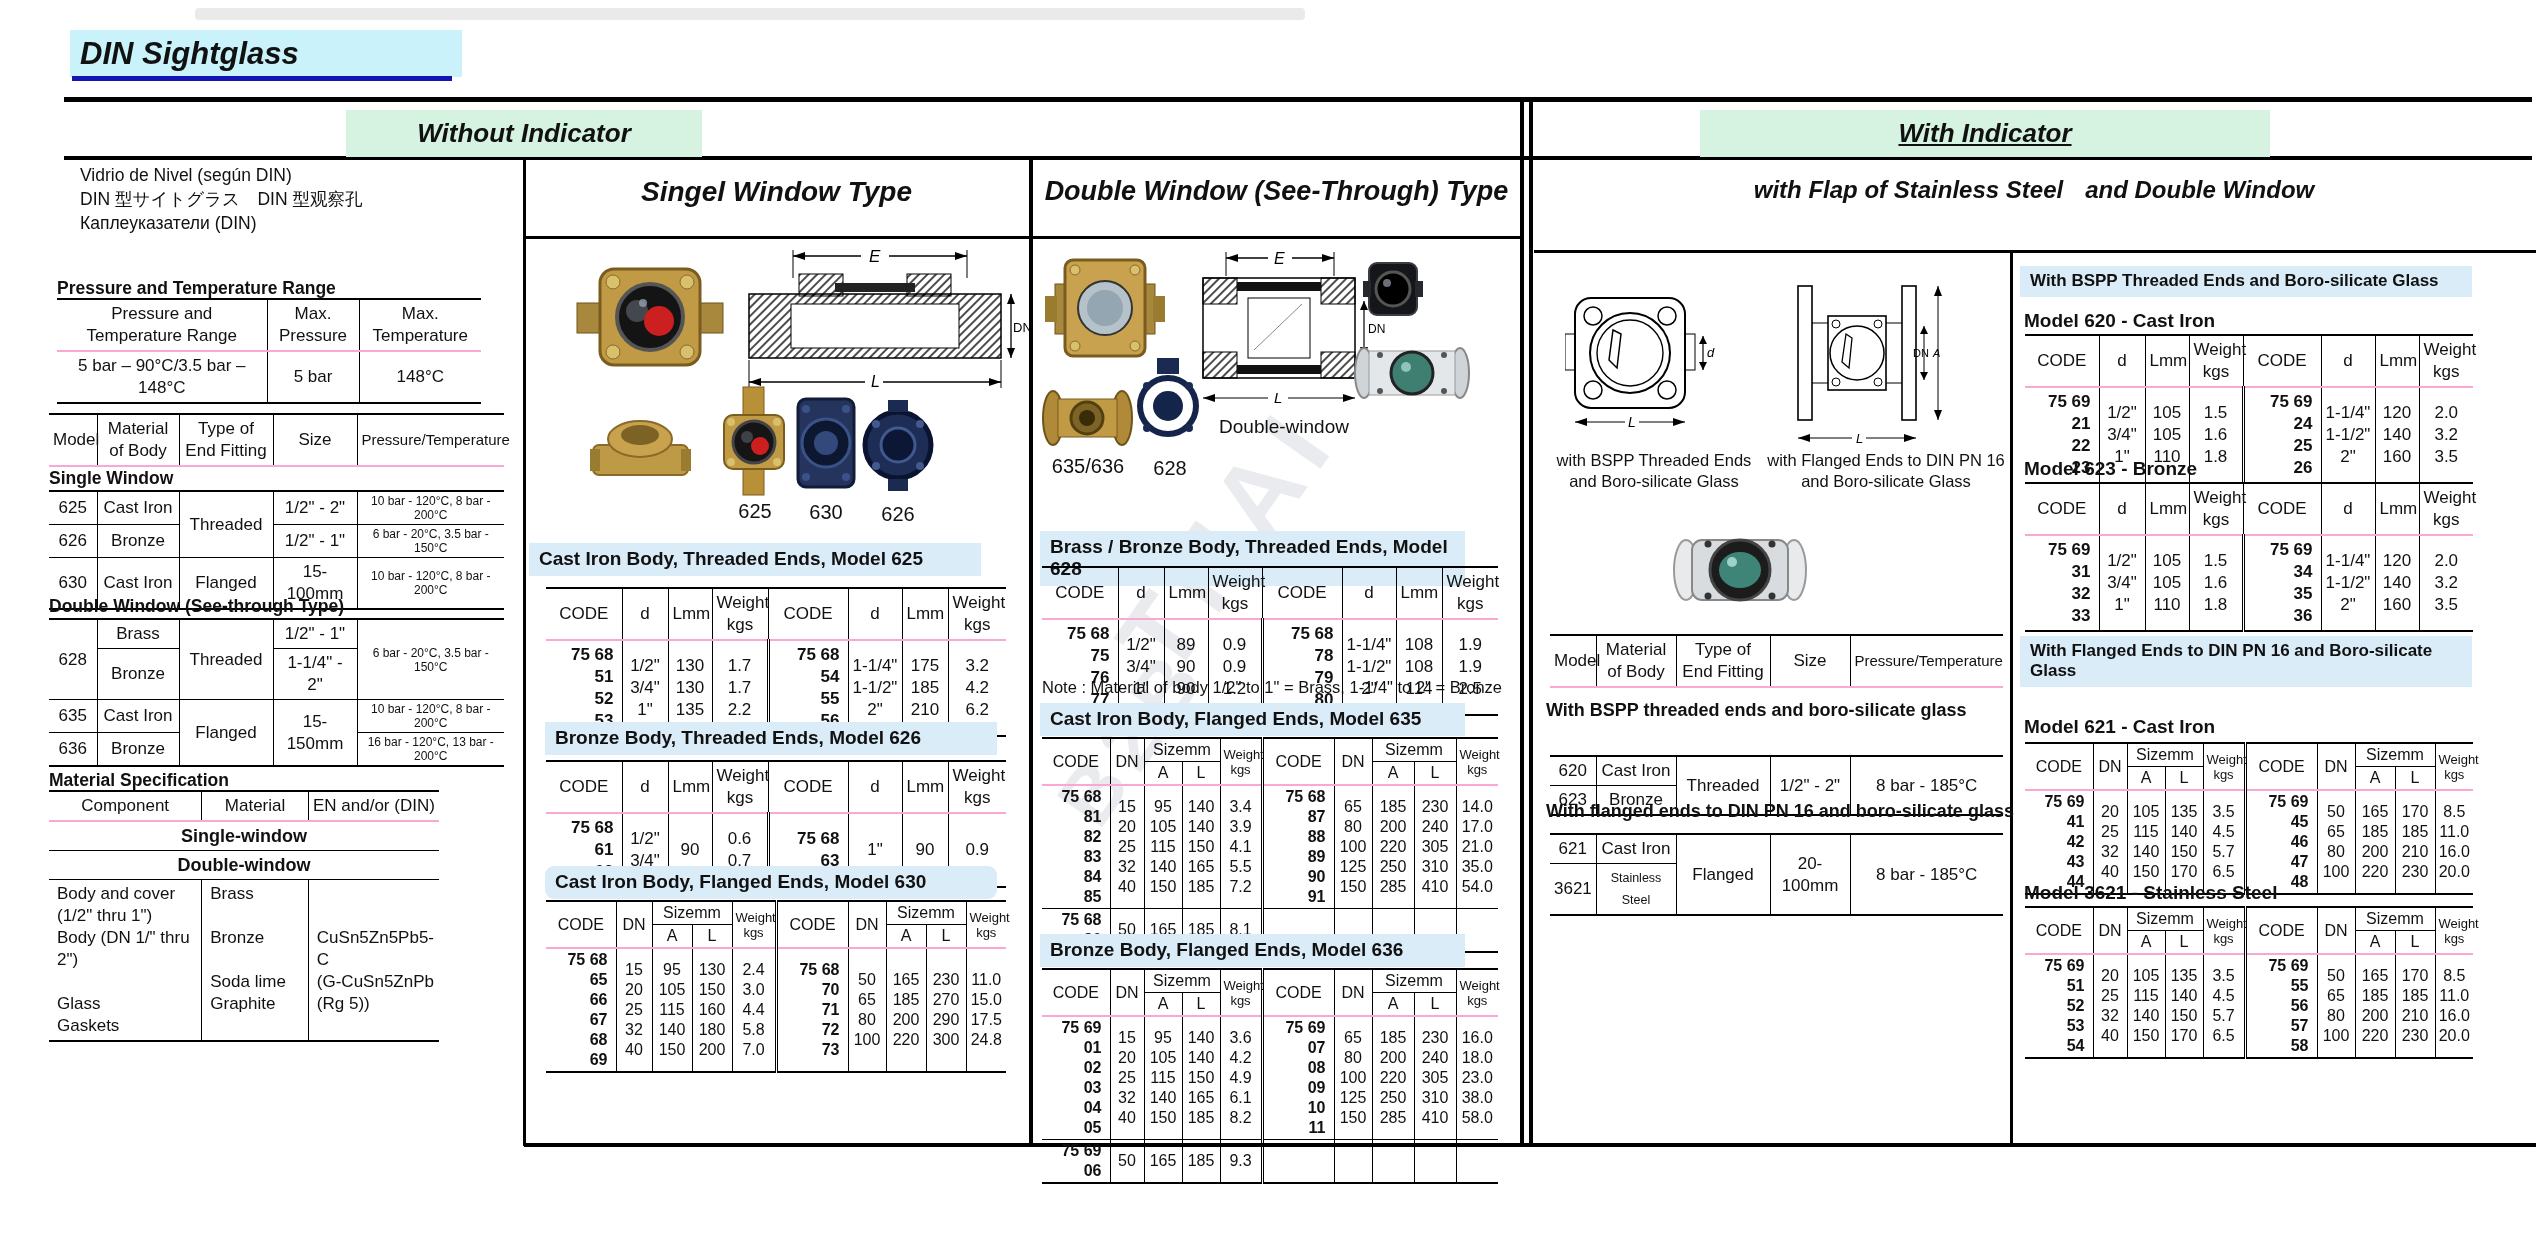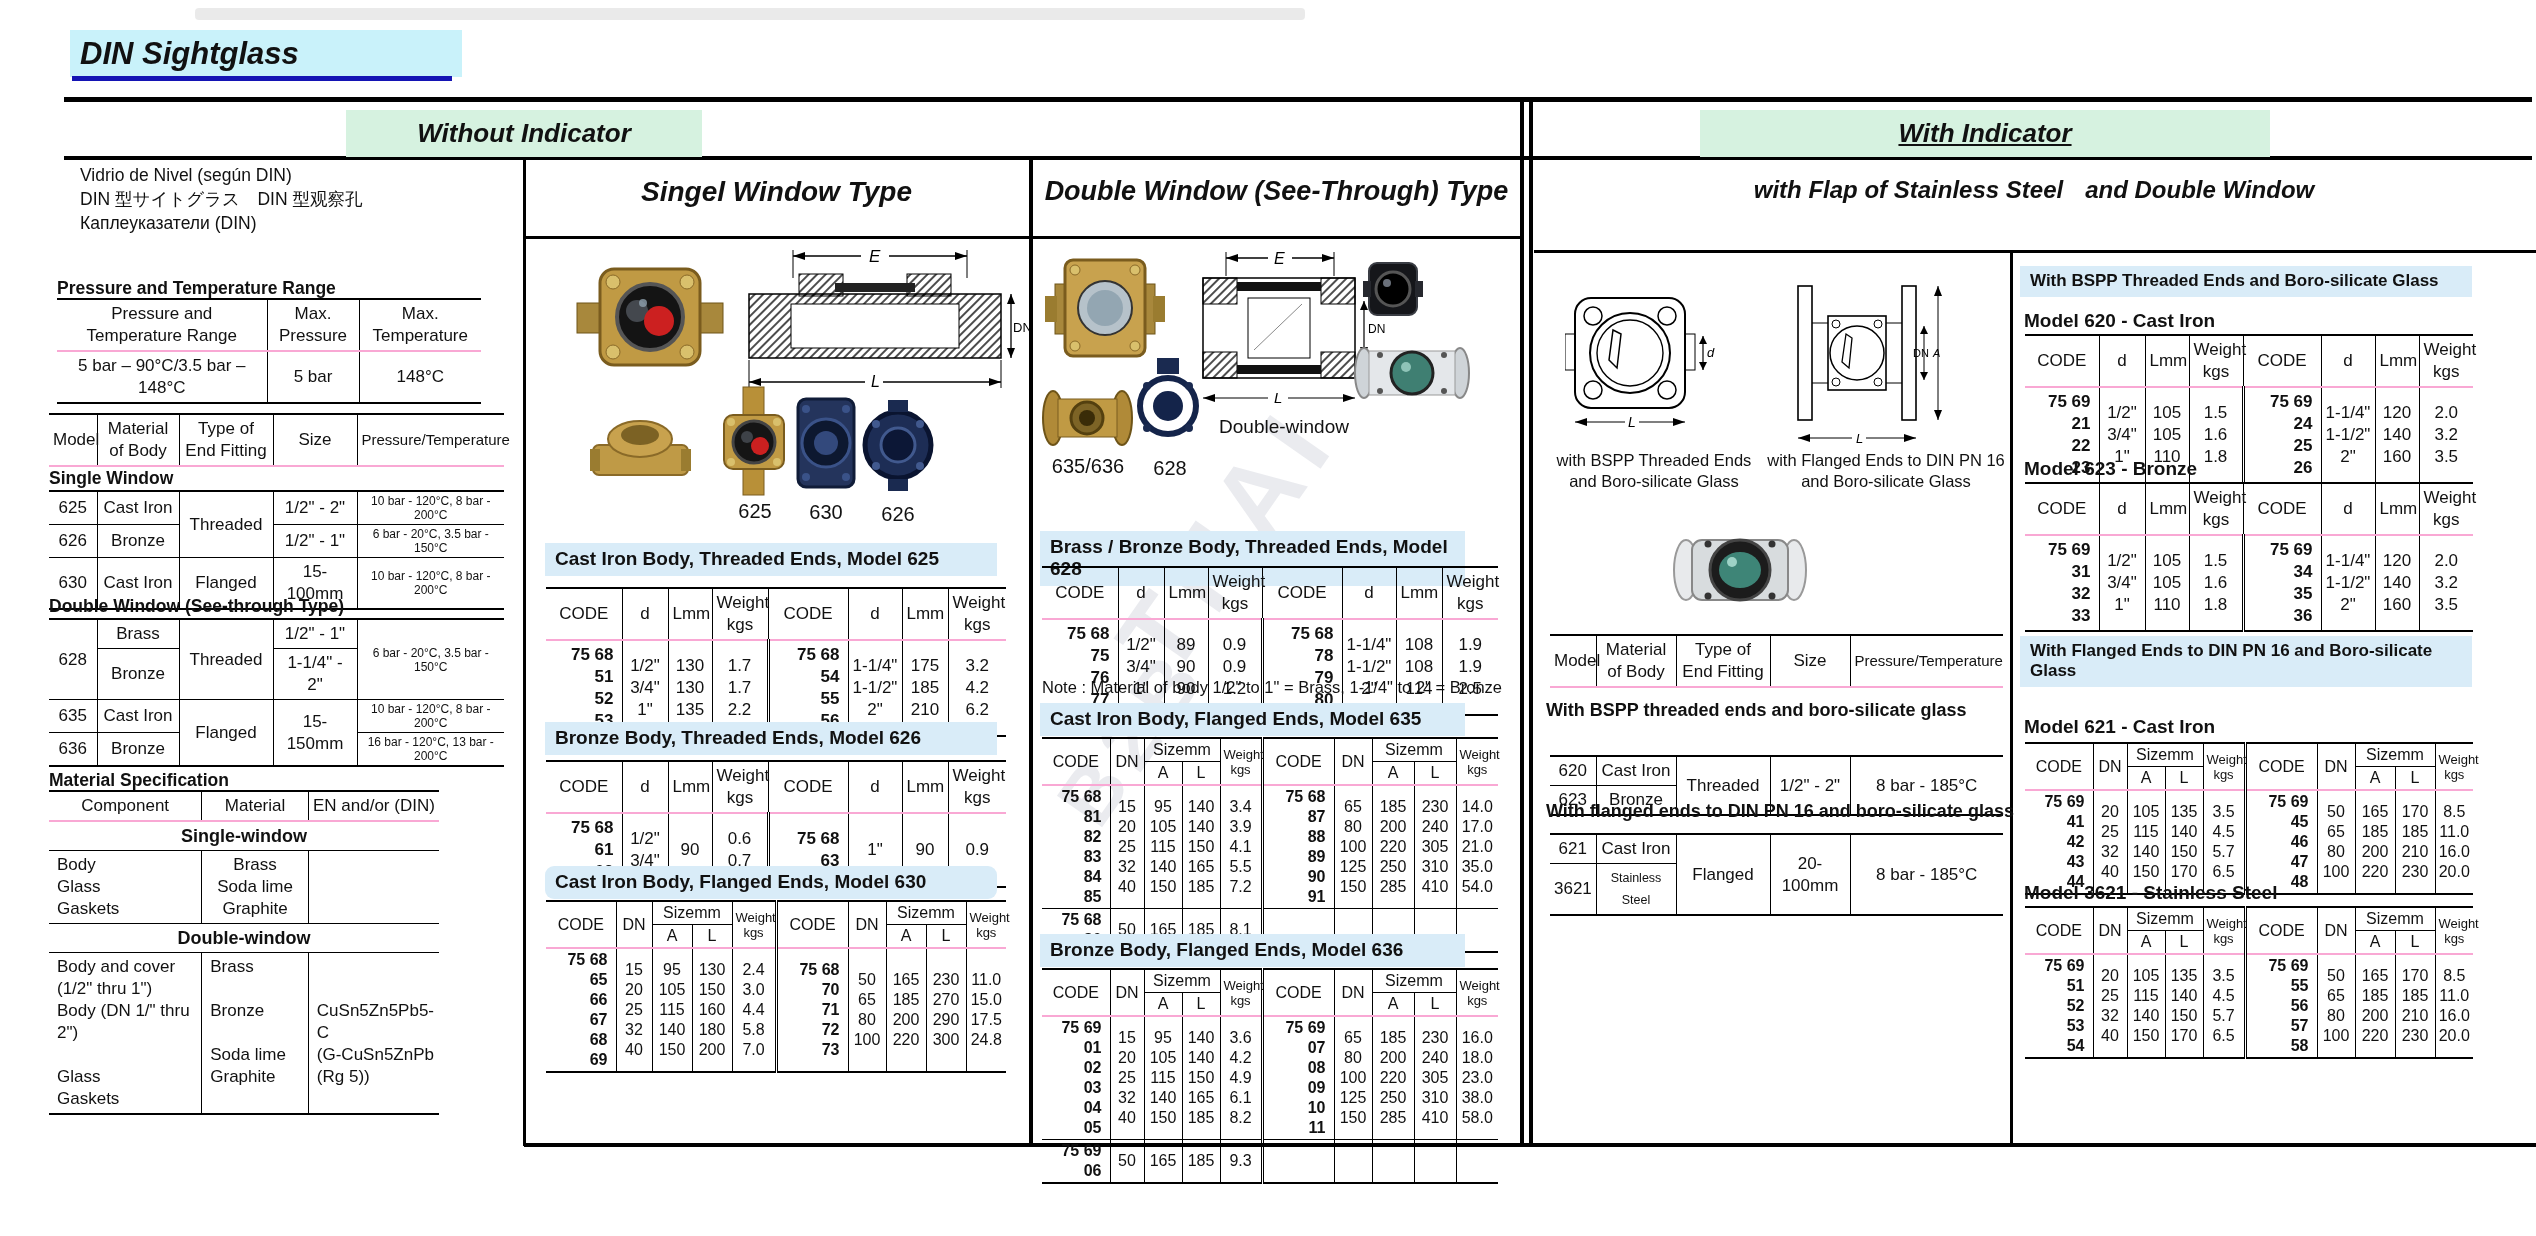--- a/index.html
+++ b/index.html
@@ -220,29 +220,20 @@
         <thead>
           <tr>
             <th>Component</th>
             <th>Material</th>
             <th>EN and/or (DIN)</th>
           </tr>
         </thead>
         <tbody>
           <tr>
             <td colspan="3" class="sect">Single-window</td>
-          </tr>
-          <tr>
-            <td class="left top">Body
-Glass
-Gaskets</td>
-            <td class="top">Brass
-Soda lime
-Graphite</td>
-            <td></td>
           </tr>
           <tr>
             <td colspan="3" class="sect">Double-window</td>
           </tr>
           <tr>
             <td class="left top">Body and cover
  (1/2" thru 1")
 Body (DN 1/" thru 2")
 
 Glass
@@ -345,21 +336,21 @@
     <circle cx="14" cy="26" r="4" fill="#41598e"></circle>
       <circle cx="58" cy="26" r="4" fill="#41598e"></circle>
     <circle cx="14" cy="68" r="4" fill="#41598e"></circle>
       <circle cx="58" cy="68" r="4" fill="#41598e"></circle>
   </svg>
 
   <div class="cap" style="left:733px;top:500px;width:44px;text-align:center;">625</div>
   <div class="cap" style="left:804px;top:501px;width:44px;text-align:center;">630</div>
   <div class="cap" style="left:876px;top:503px;width:44px;text-align:center;">626</div>
 
-  <div class="bluebar" style="left:545px;top:543px;width:452px;">Cast Iron Body, Threaded Ends, Model 625</div>
+  <div class="bluebar" style="left:529px;top:543px;width:452px;">Cast Iron Body, Threaded Ends, Model 625</div>
   <div class="abs" style="left:546px;top:587px;width:460px;">
     <table class="cat" style="table-layout: fixed;">
         <colgroup>
           <col style="width: 76px;">
           <col style="width: 46px;">
           <col style="width: 44px;">
           <col style="width: 56px;">
           <col style="width: 80px;">
           <col style="width: 54px;">
           <col style="width: 46px;">

